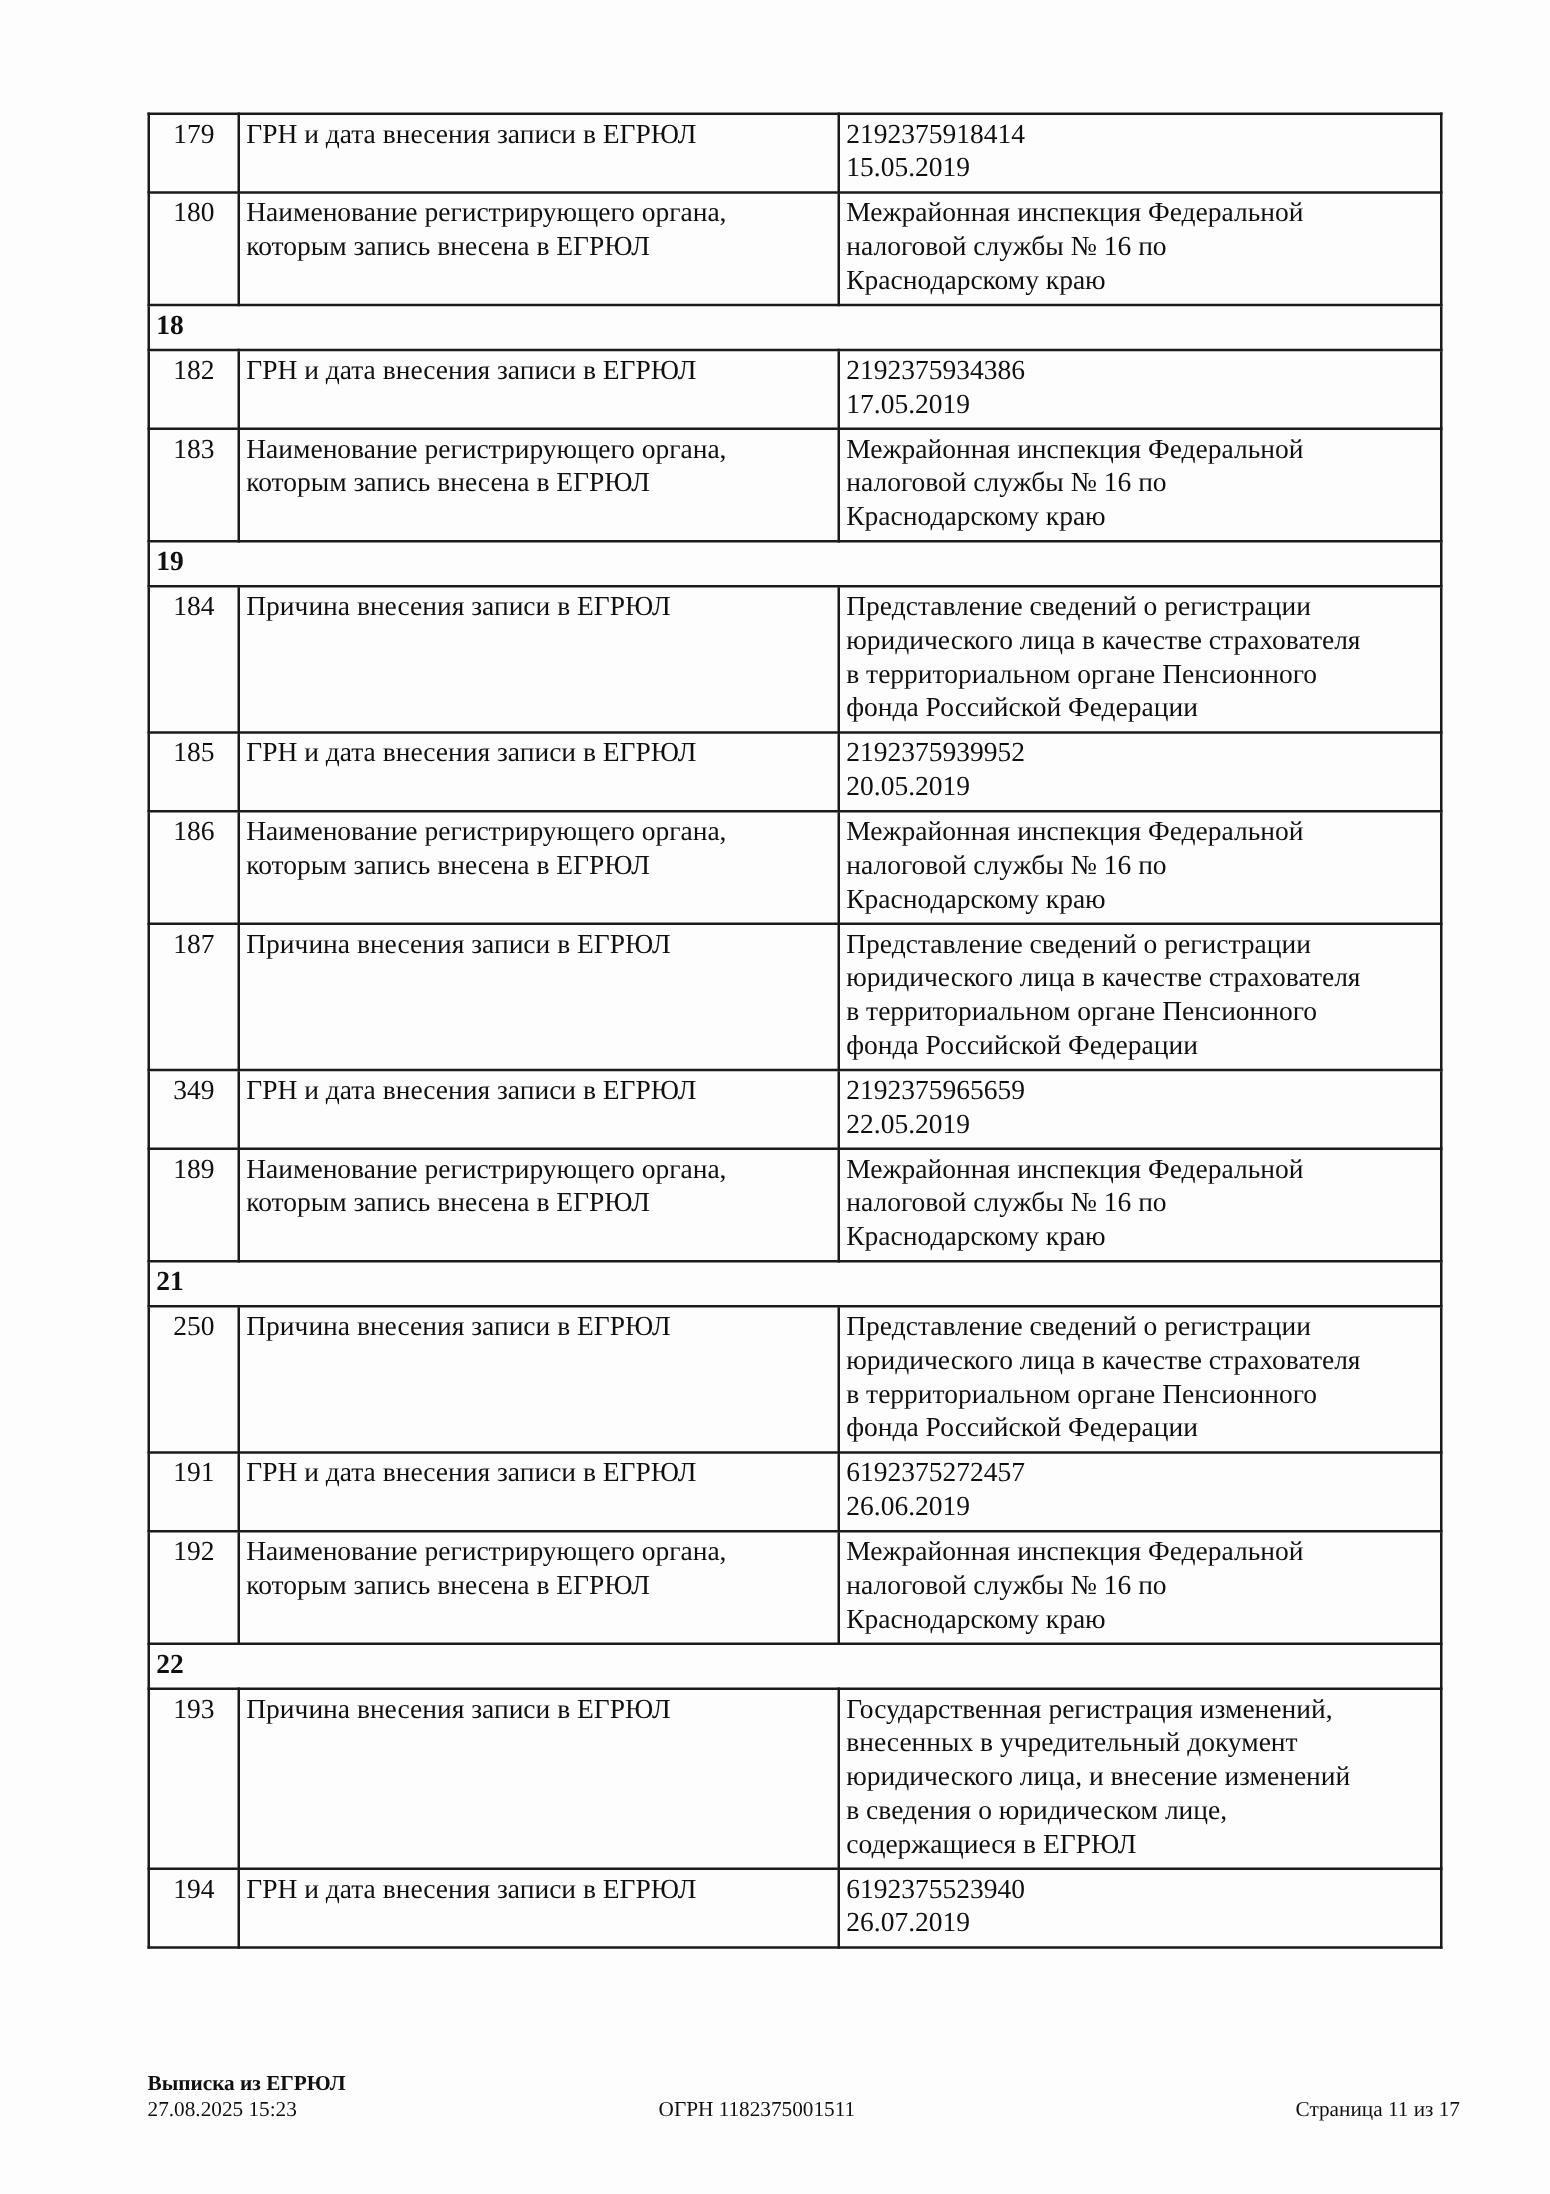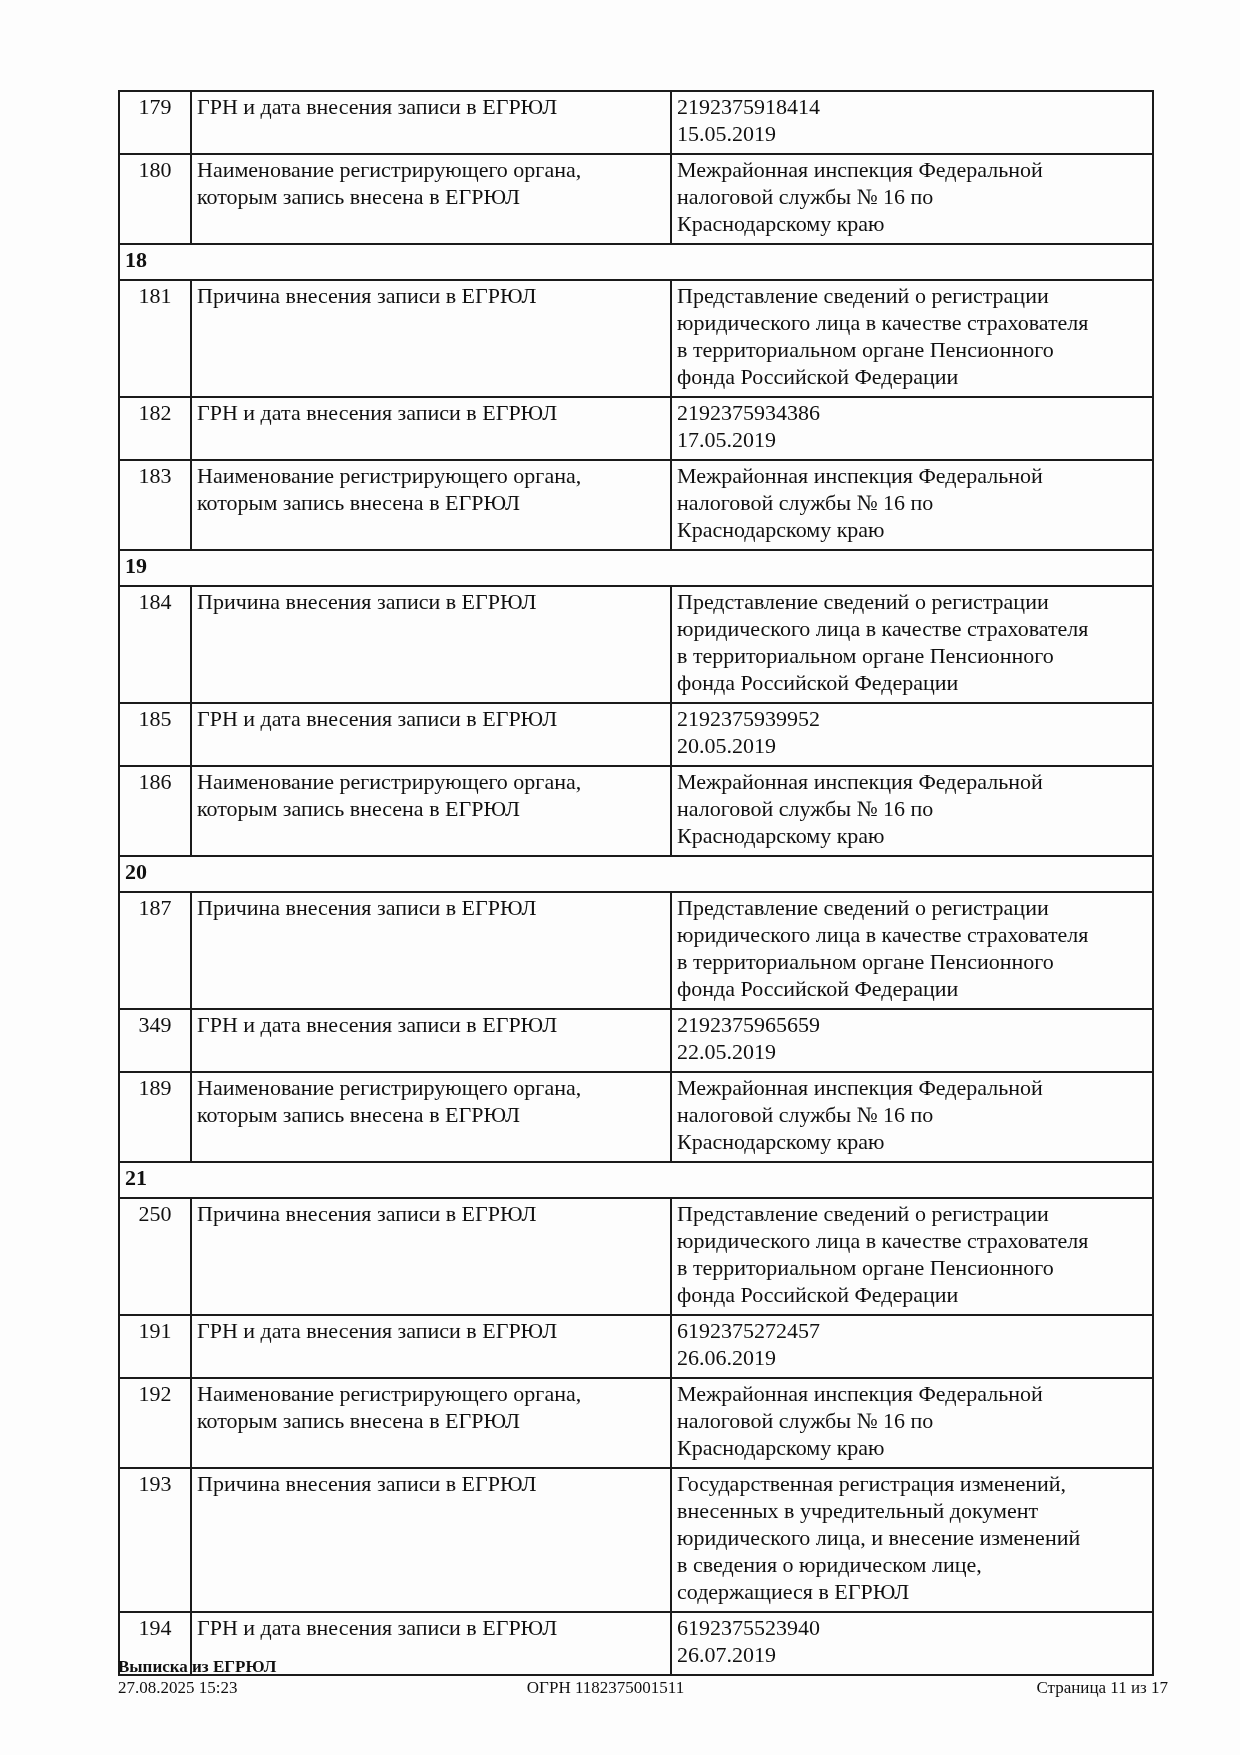--- a/index.html
+++ b/index.html
@@ -102,115 +102,107 @@
           <td class="label">Наименование регистрирующего органа,
 которым запись внесена в ЕГРЮЛ</td>
           <td class="value">Межрайонная инспекция Федеральной
 налоговой службы № 16 по
 Краснодарскому краю</td>
         </tr>
         <tr>
           <td colspan="3" class="section">18</td>
         </tr>
         <tr>
-          <td class="num">181</td>
+          <td class="num">182</td>
+          <td class="label">ГРН и дата внесения записи в ЕГРЮЛ</td>
+          <td class="value">2192375934386
+17.05.2019</td>
+        </tr>
+        <tr>
+          <td class="num">183</td>
+          <td class="label">Наименование регистрирующего органа,
+которым запись внесена в ЕГРЮЛ</td>
+          <td class="value">Межрайонная инспекция Федеральной
+налоговой службы № 16 по
+Краснодарскому краю</td>
+        </tr>
+        <tr>
+          <td colspan="3" class="section">19</td>
+        </tr>
+        <tr>
+          <td class="num">184</td>
           <td class="label">Причина внесения записи в ЕГРЮЛ</td>
           <td class="value">Представление сведений о регистрации
 юридического лица в качестве страхователя
 в территориальном органе Пенсионного
 фонда Российской Федерации</td>
         </tr>
         <tr>
-          <td class="num">182</td>
-          <td class="label">ГРН и дата внесения записи в ЕГРЮЛ</td>
-          <td class="value">2192375934386
-17.05.2019</td>
-        </tr>
-        <tr>
-          <td class="num">183</td>
-          <td class="label">Наименование регистрирующего органа,
-которым запись внесена в ЕГРЮЛ</td>
-          <td class="value">Межрайонная инспекция Федеральной
-налоговой службы № 16 по
-Краснодарскому краю</td>
-        </tr>
-        <tr>
-          <td colspan="3" class="section">19</td>
-        </tr>
-        <tr>
-          <td class="num">184</td>
+          <td class="num">185</td>
+          <td class="label">ГРН и дата внесения записи в ЕГРЮЛ</td>
+          <td class="value">2192375939952
+20.05.2019</td>
+        </tr>
+        <tr>
+          <td class="num">186</td>
+          <td class="label">Наименование регистрирующего органа,
+которым запись внесена в ЕГРЮЛ</td>
+          <td class="value">Межрайонная инспекция Федеральной
+налоговой службы № 16 по
+Краснодарскому краю</td>
+        </tr>
+        <tr>
+          <td class="num">187</td>
           <td class="label">Причина внесения записи в ЕГРЮЛ</td>
           <td class="value">Представление сведений о регистрации
 юридического лица в качестве страхователя
 в территориальном органе Пенсионного
 фонда Российской Федерации</td>
         </tr>
         <tr>
-          <td class="num">185</td>
-          <td class="label">ГРН и дата внесения записи в ЕГРЮЛ</td>
-          <td class="value">2192375939952
-20.05.2019</td>
-        </tr>
-        <tr>
-          <td class="num">186</td>
-          <td class="label">Наименование регистрирующего органа,
-которым запись внесена в ЕГРЮЛ</td>
-          <td class="value">Межрайонная инспекция Федеральной
-налоговой службы № 16 по
-Краснодарскому краю</td>
-        </tr>
-        <tr>
-          <td colspan="3" class="section">20</td>
-        </tr>
-        <tr>
-          <td class="num">187</td>
+          <td class="num">349</td>
+          <td class="label">ГРН и дата внесения записи в ЕГРЮЛ</td>
+          <td class="value">2192375965659
+22.05.2019</td>
+        </tr>
+        <tr>
+          <td class="num">189</td>
+          <td class="label">Наименование регистрирующего органа,
+которым запись внесена в ЕГРЮЛ</td>
+          <td class="value">Межрайонная инспекция Федеральной
+налоговой службы № 16 по
+Краснодарскому краю</td>
+        </tr>
+        <tr>
+          <td colspan="3" class="section">21</td>
+        </tr>
+        <tr>
+          <td class="num">250</td>
           <td class="label">Причина внесения записи в ЕГРЮЛ</td>
           <td class="value">Представление сведений о регистрации
 юридического лица в качестве страхователя
 в территориальном органе Пенсионного
 фонда Российской Федерации</td>
         </tr>
         <tr>
-          <td class="num">349</td>
-          <td class="label">ГРН и дата внесения записи в ЕГРЮЛ</td>
-          <td class="value">2192375965659
-22.05.2019</td>
-        </tr>
-        <tr>
-          <td class="num">189</td>
-          <td class="label">Наименование регистрирующего органа,
-которым запись внесена в ЕГРЮЛ</td>
-          <td class="value">Межрайонная инспекция Федеральной
-налоговой службы № 16 по
-Краснодарскому краю</td>
-        </tr>
-        <tr>
-          <td colspan="3" class="section">21</td>
-        </tr>
-        <tr>
-          <td class="num">250</td>
-          <td class="label">Причина внесения записи в ЕГРЮЛ</td>
-          <td class="value">Представление сведений о регистрации
-юридического лица в качестве страхователя
-в территориальном органе Пенсионного
-фонда Российской Федерации</td>
-        </tr>
-        <tr>
           <td class="num">191</td>
           <td class="label">ГРН и дата внесения записи в ЕГРЮЛ</td>
           <td class="value">6192375272457
 26.06.2019</td>
         </tr>
         <tr>
           <td class="num">192</td>
           <td class="label">Наименование регистрирующего органа,
 которым запись внесена в ЕГРЮЛ</td>
           <td class="value">Межрайонная инспекция Федеральной
 налоговой службы № 16 по
 Краснодарскому краю</td>
+        </tr>
+        <tr>
+          <td colspan="3" class="section">22</td>
         </tr>
         <tr>
           <td class="num">193</td>
           <td class="label">Причина внесения записи в ЕГРЮЛ</td>
           <td class="value">Государственная регистрация изменений,
 внесенных в учредительный документ
 юридического лица, и внесение изменений
 в сведения о юридическом лице,
 содержащиеся в ЕГРЮЛ</td>
         </tr>

